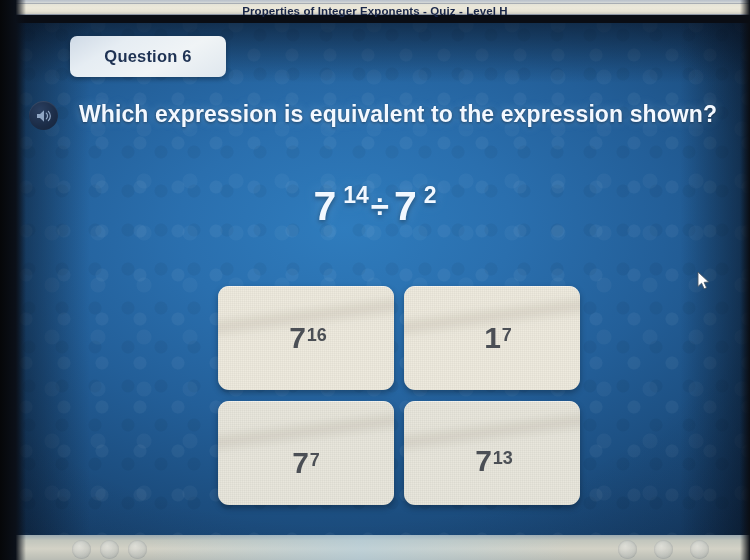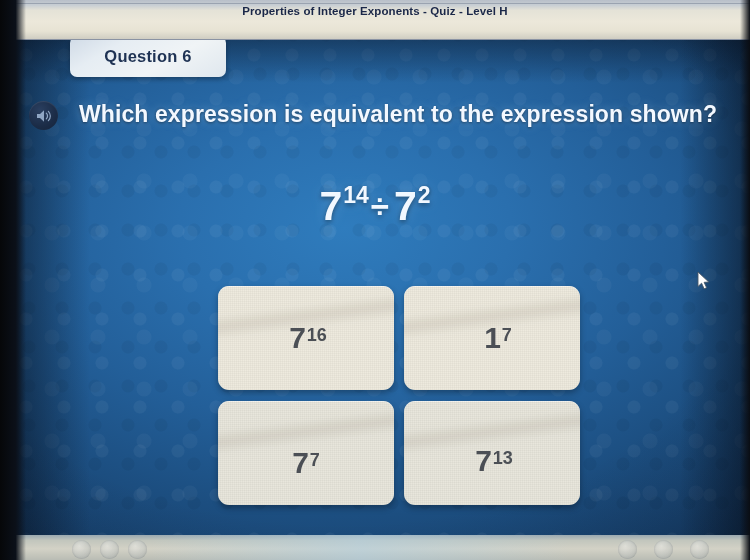--- a/index.html
+++ b/index.html
@@ -37,21 +37,21 @@
     width: 10px; height: 560px;
     background: linear-gradient(to left, #0a0d13 0%, #12192400 100%);
     z-index: 40;
     pointer-events: none;
   }
 
   
   #titlebar {
     position: absolute;
     left: 0; top: 0;
-    width: 750px; height: 40px;
+    width: 750px; height: 15px;
     background: linear-gradient(to bottom,
         #b8bfc9 0%, #c9cfd4 14%, #e4e2d7 26%,
         #ece8da 55%, #e7e3d4 80%, #cfcdc2 100%);
     z-index: 30;
     border-bottom: 1px solid #8a93a3;
     box-sizing: border-box;
     padding-left: 20px;
   }
   #titlebar .tb-text {
     position: absolute;
@@ -174,21 +174,21 @@
     text-shadow: 0 2px 5px rgba(0,0,0,0.40), 0 0 14px rgba(180,220,255,0.30);
     z-index: 6;
     white-space: nowrap;
   }
   #expression .base { font-size: 41px; }
   #expression .exp {
     font-size: 23px;
     vertical-align: super;
     position: relative;
     top: -2px;
-    margin-left: 1px;
+    margin-left: 7px;
   }
   #expression .op {
     font-size: 33px;
     margin: 0 5px 0 2px;
     position: relative;
     top: -2px;
   }
 
   
   #choices {

